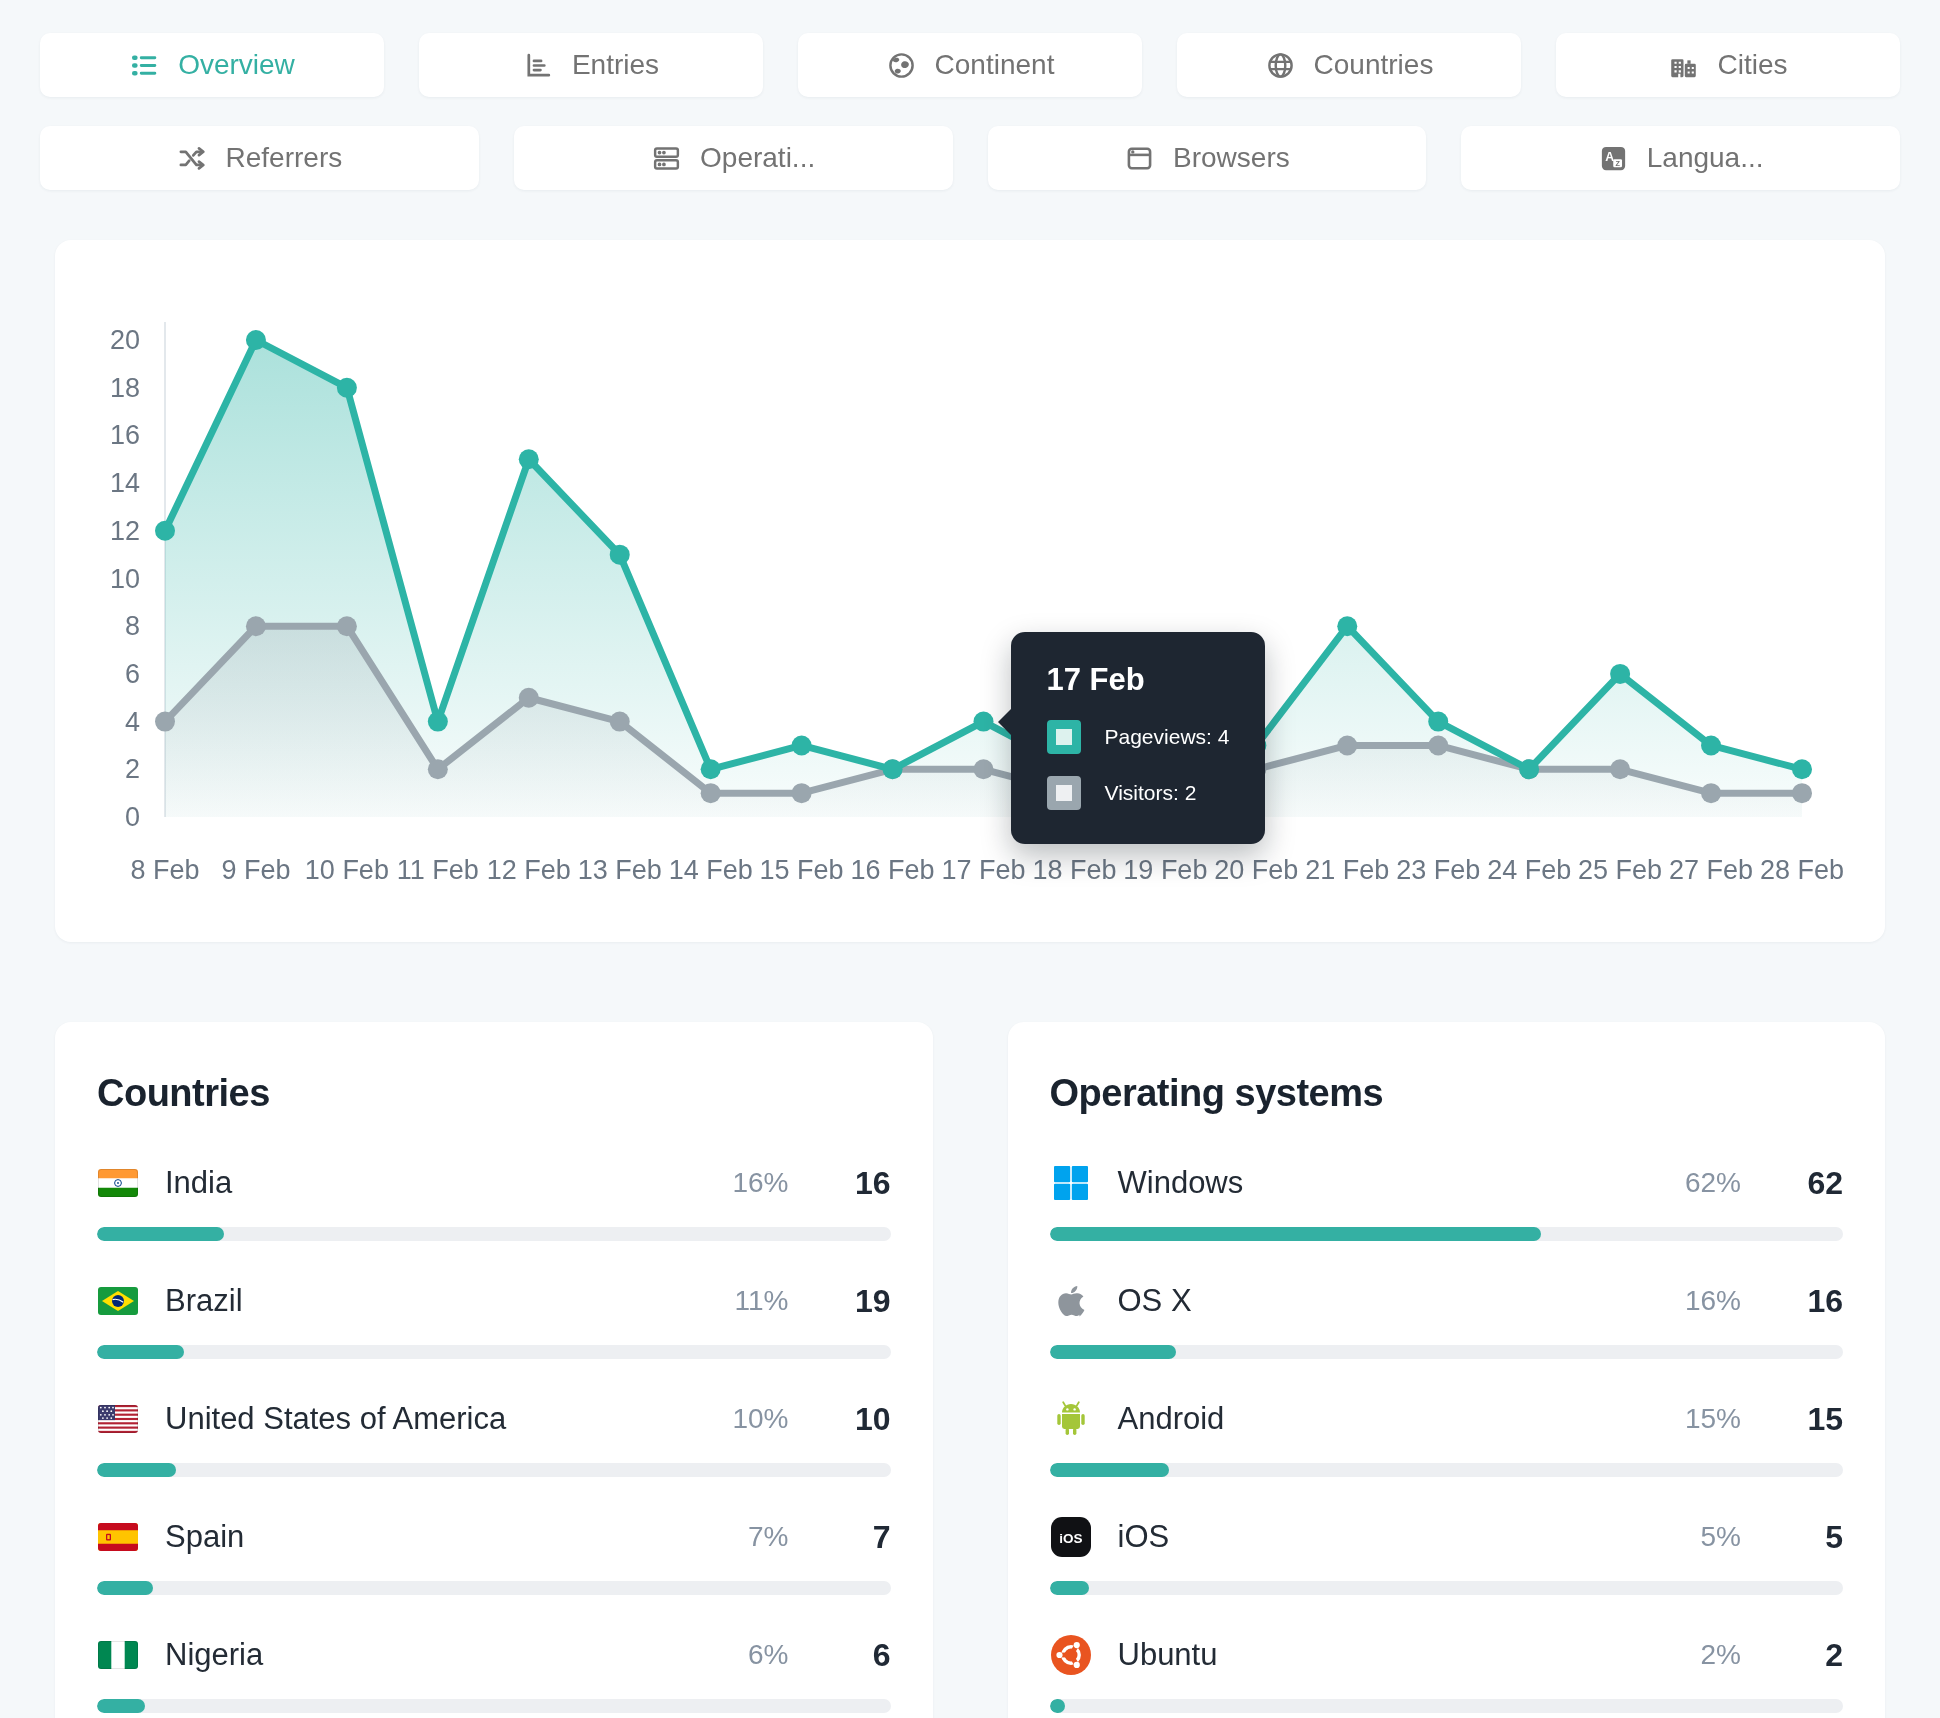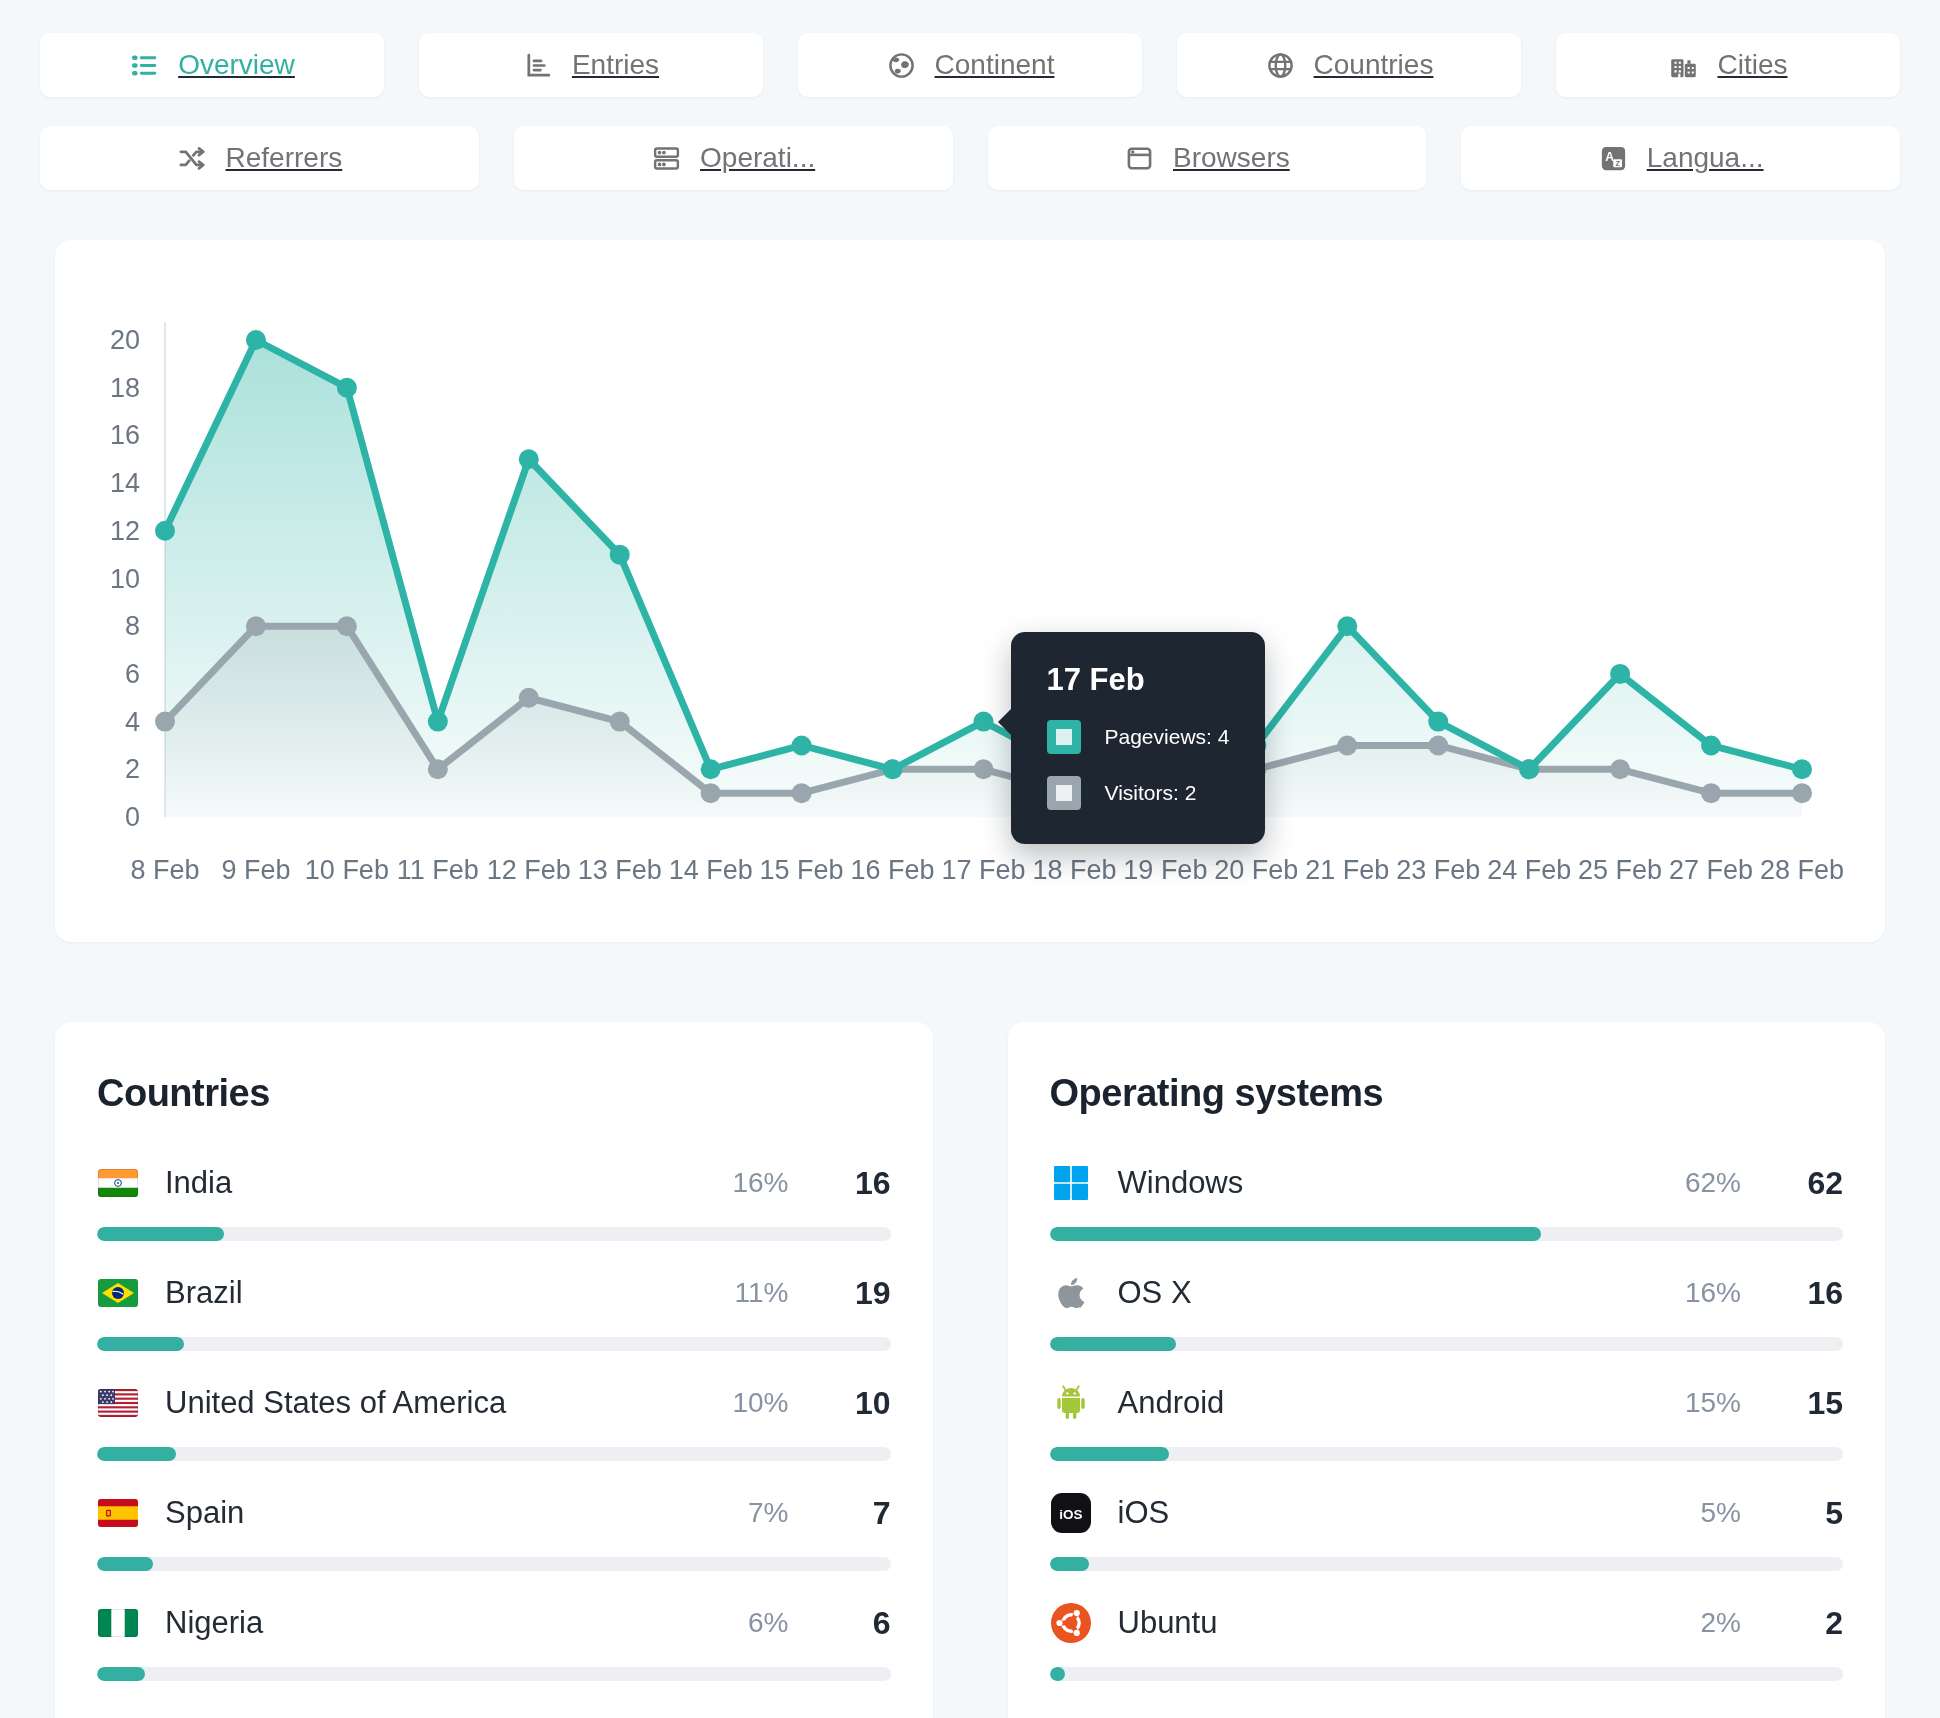--- a/index.html
+++ b/index.html
@@ -6,21 +6,21 @@
   html,body { width:1940px; height:1718px; }
   body {
     font-family: "Liberation Sans", sans-serif;
     background: #f5f8fa;
     color: #212a35;
     overflow: hidden;
   }
   #app { width:1940px; height:1718px; overflow:hidden; position:relative; }
 
   
-  .tabs-row { display:flex; gap:35px; margin:0 40px; padding-top:33px;text-decoration:underline; }
+  .tabs-row { display:flex; gap:35px; margin:0 40px; padding-top:33px; }
   .tabs-row.second { padding-top:29px; }
   .tab {
     flex:1; height:64px; background:#ffffff; border:0; border-radius:10px;
     display:flex; align-items:center; justify-content:center; gap:18px;
     font-family:inherit; font-size:28px; color:#737373;
     box-shadow:0 1px 3px rgba(25,45,65,.06); cursor:pointer; white-space:nowrap;
   }
   .tab.active { color:#34b0a3; }
   .tab-icon { display:inline-flex; width:31px; height:31px; }
   .tab-icon svg { width:100%; height:100%; }
@@ -49,21 +49,21 @@
   .tt-row { display:flex; align-items:center; gap:24px; font-size:21px; margin-top:22px; white-space:nowrap; }
   .tt-sq { width:34px; height:34px; border-radius:4px; border:9px solid #34b0a3; flex:0 0 auto; }
 
   
   .panels { display:flex; gap:75px; margin:80px 55px 0; align-items:stretch; }
   .panel {
     flex:1; background:#fff; border-radius:16px; padding:50px 42px;
     box-shadow:0 1px 3px rgba(25,45,65,.05); height:740px; overflow:hidden;
   }
   .panel h2 { font-size:38px; font-weight:700; color:#1a232e; letter-spacing:-0.5px; margin-bottom:46px; }
-  .prow { margin-bottom:30px; }
+  .prow { margin-bottom:38px; }
   .prow-top { display:flex; align-items:center; height:44px; }
   .row-icon { width:42px; height:42px; display:inline-flex; align-items:center; justify-content:center; margin-right:26px; flex:0 0 auto; }
   .row-icon svg { width:40px; }
   .prow-label { flex:1; font-size:31px; font-weight:500; color:#232b35; }
   .prow-pct { font-size:28px; color:#8793a2; margin-right:44px; }
   .prow-val { font-size:32px; font-weight:700; color:#202935; min-width:58px; text-align:right; }
   .prow-bar { height:14px; background:#edeff2; border-radius:8px; margin-top:22px; overflow:hidden; }
   .prow-fill { height:100%; background:#39b2a3; border-radius:8px; }
 </style>
 </head>

